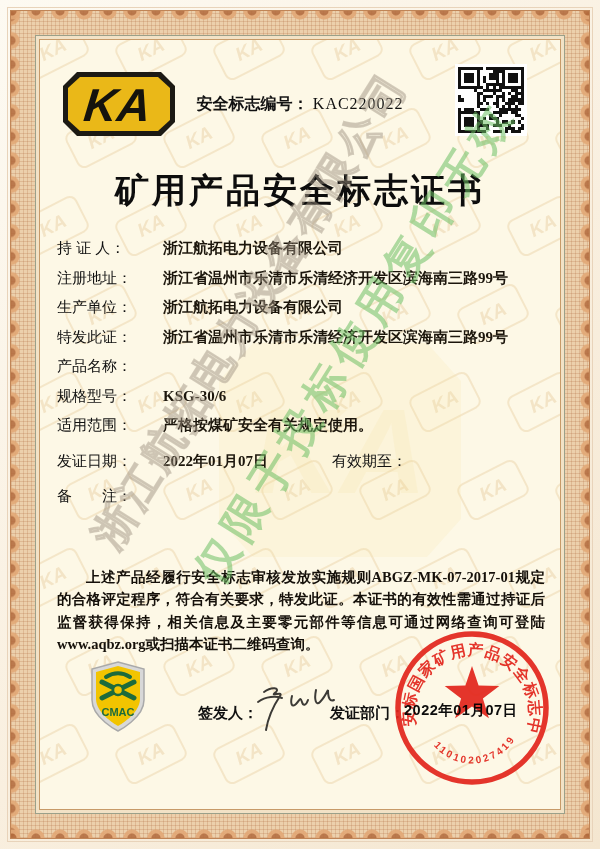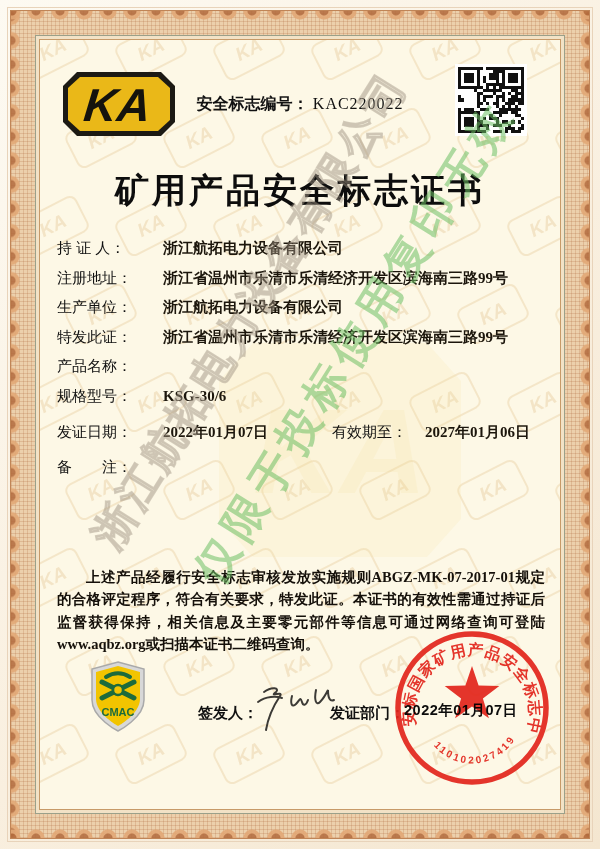--- a/index.html
+++ b/index.html
@@ -618,25 +618,28 @@
         <span class="lab w">特发此证：</span>
         <span class="val">浙江省温州市乐清市乐清经济开发区滨海南三路99号</span>
       </div>
       <div class="frow">
         <span class="lab w">产品名称：</span>
       </div>
       <div class="frow">
         <span class="lab w">规格型号：</span>
         <span class="val">KSG-30/6</span>
       </div>
+      <div class="frow">
+        <span class="lab w">适用范围：</span>
+        <span class="val">严格按煤矿安全有关规定使用。</span>
+      </div>
       <div class="frow dates">
         <span class="lab w">发证日期：</span>
         <span class="val">2022年01月07日</span>
         <span class="lab lab2">有效期至：</span>
-        <span class="val">2027年01月06日</span>
       </div>
       <div class="frow remark">
         <span class="lab w">备　　注：</span>
         <span class="val"></span>
       </div>
     </div>
 
     <div class="paragraph">上述产品经履行安全标志审核发放实施规则ABGZ-MK-07-2017-01规定的合格评定程序，符合有关要求，特发此证。本证书的有效性需通过持证后监督获得保持，相关信息及主要零元部件等信息可通过网络查询可登陆www.aqbz.org或扫描本证书二维码查询。</div>
 
     <svg class="cmac" width="60" height="74" viewBox="0 0 60 74">

